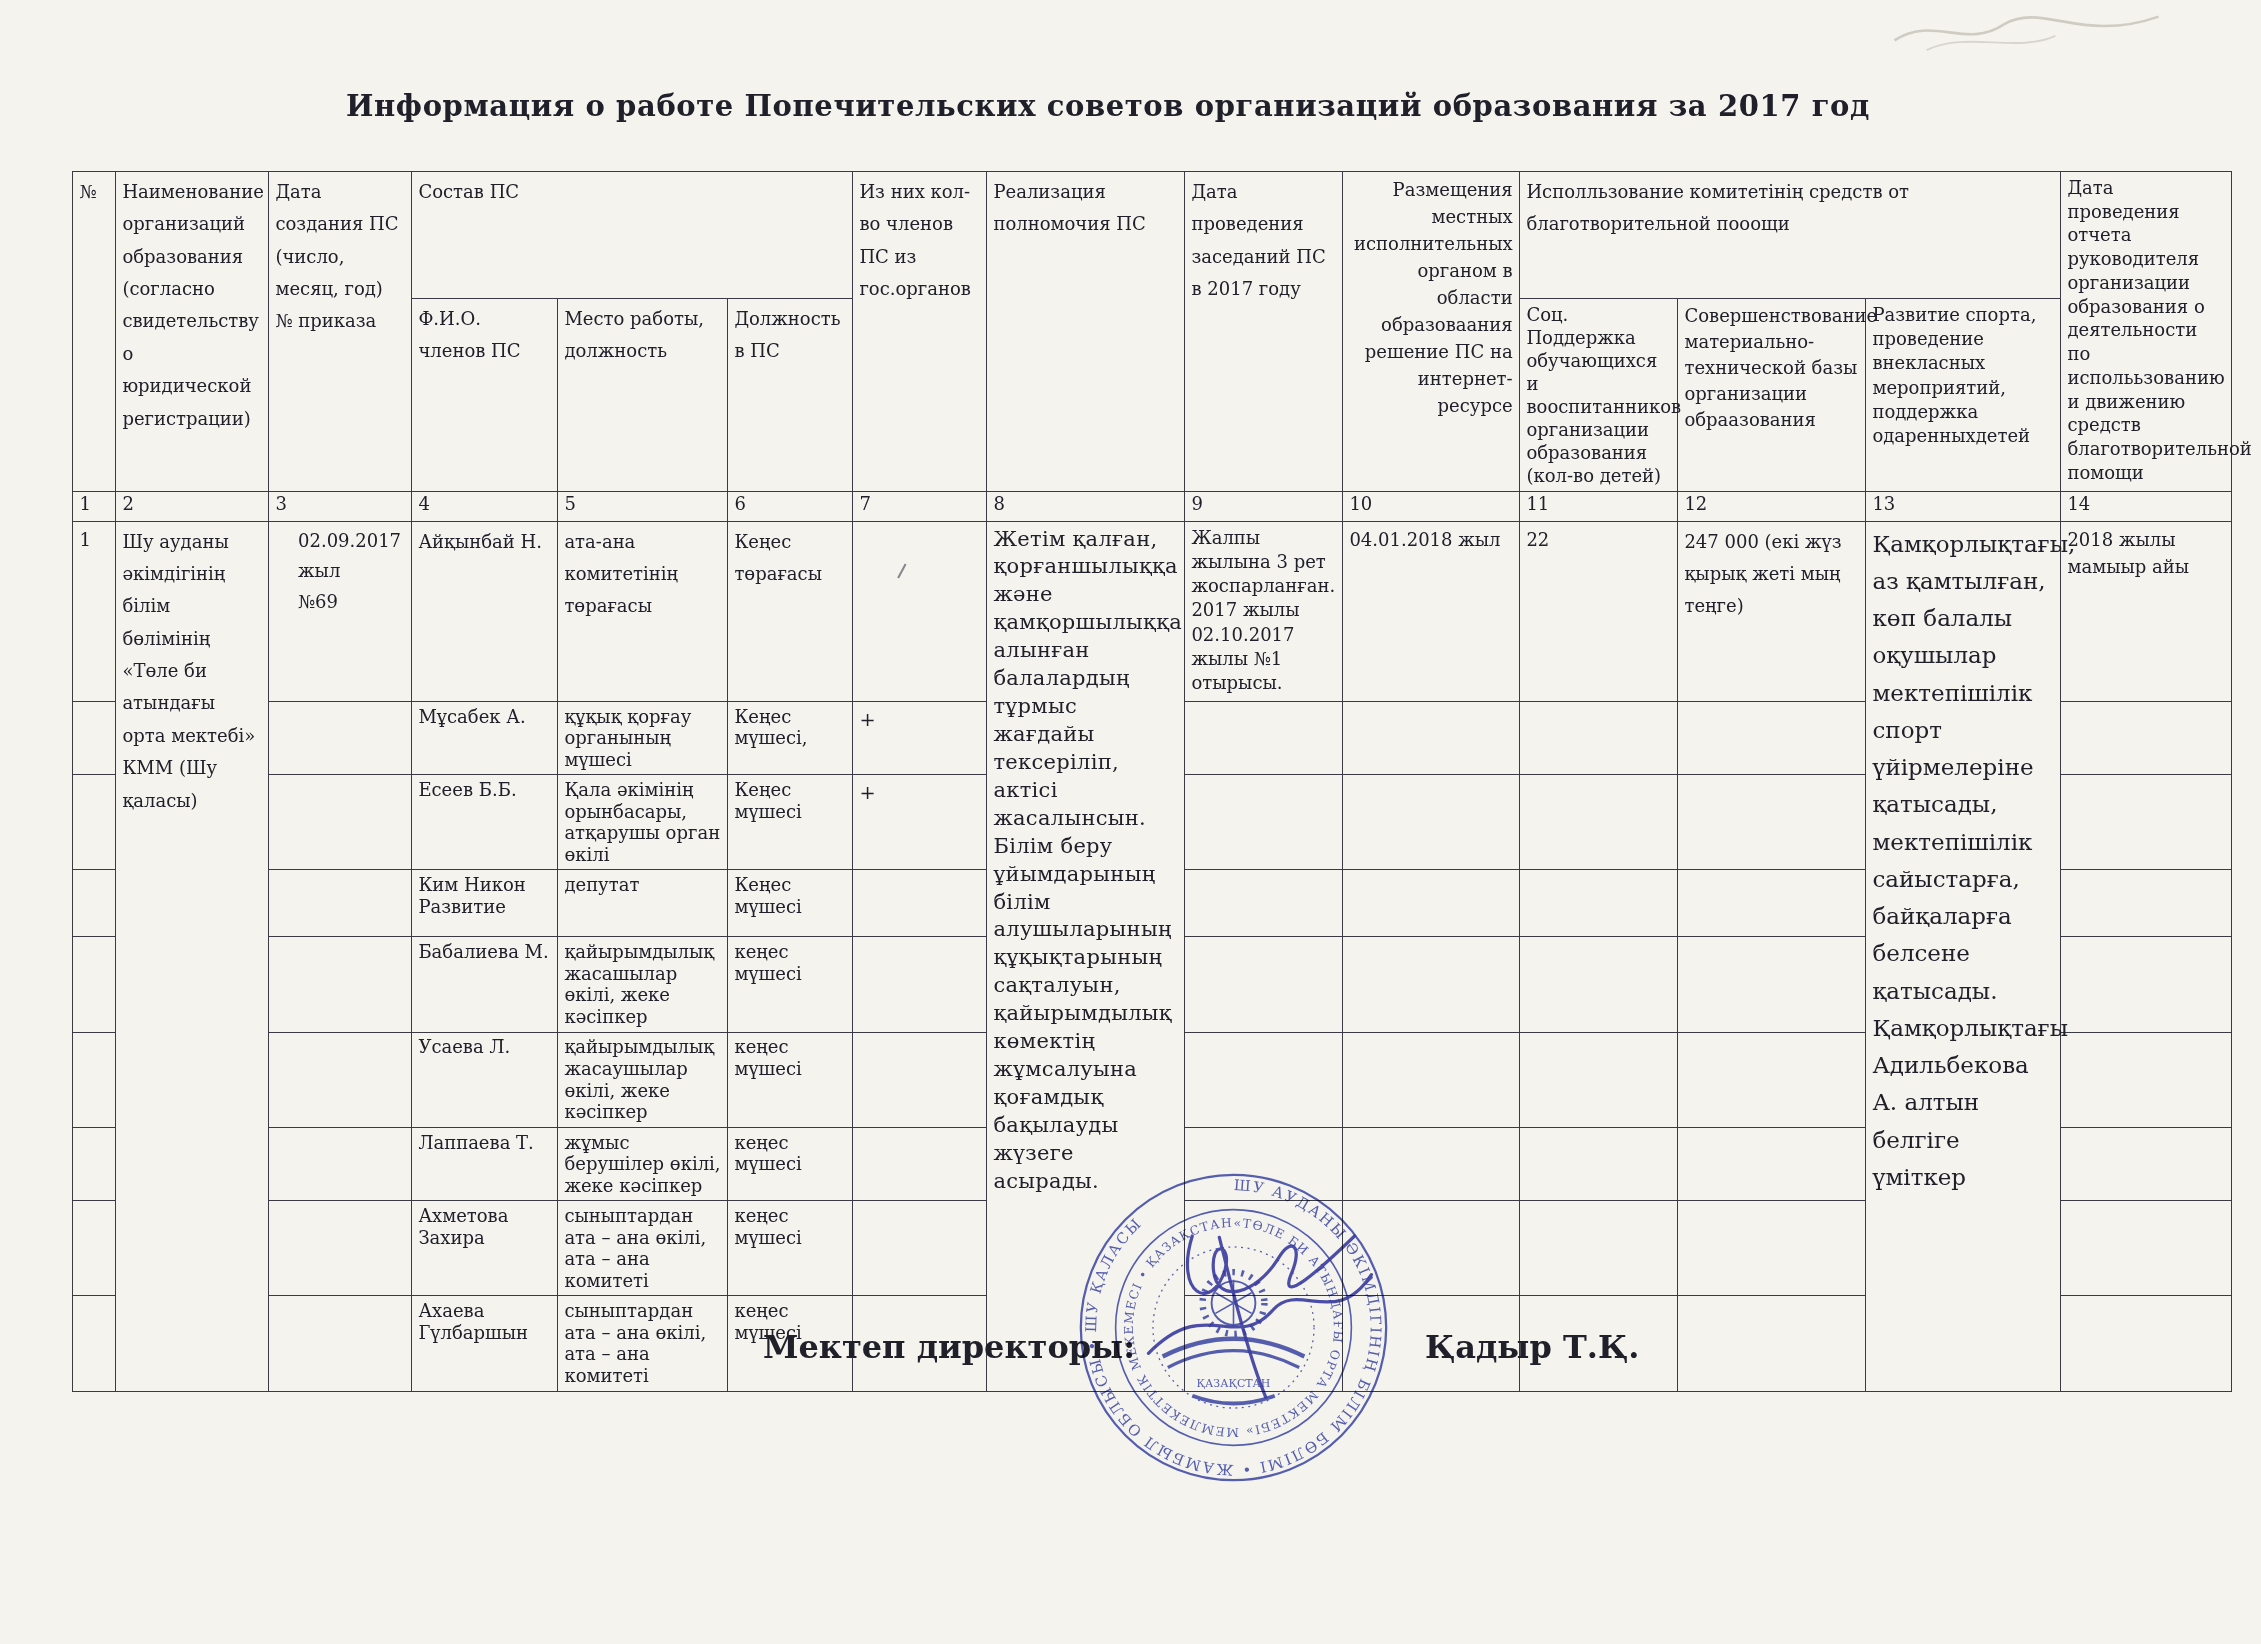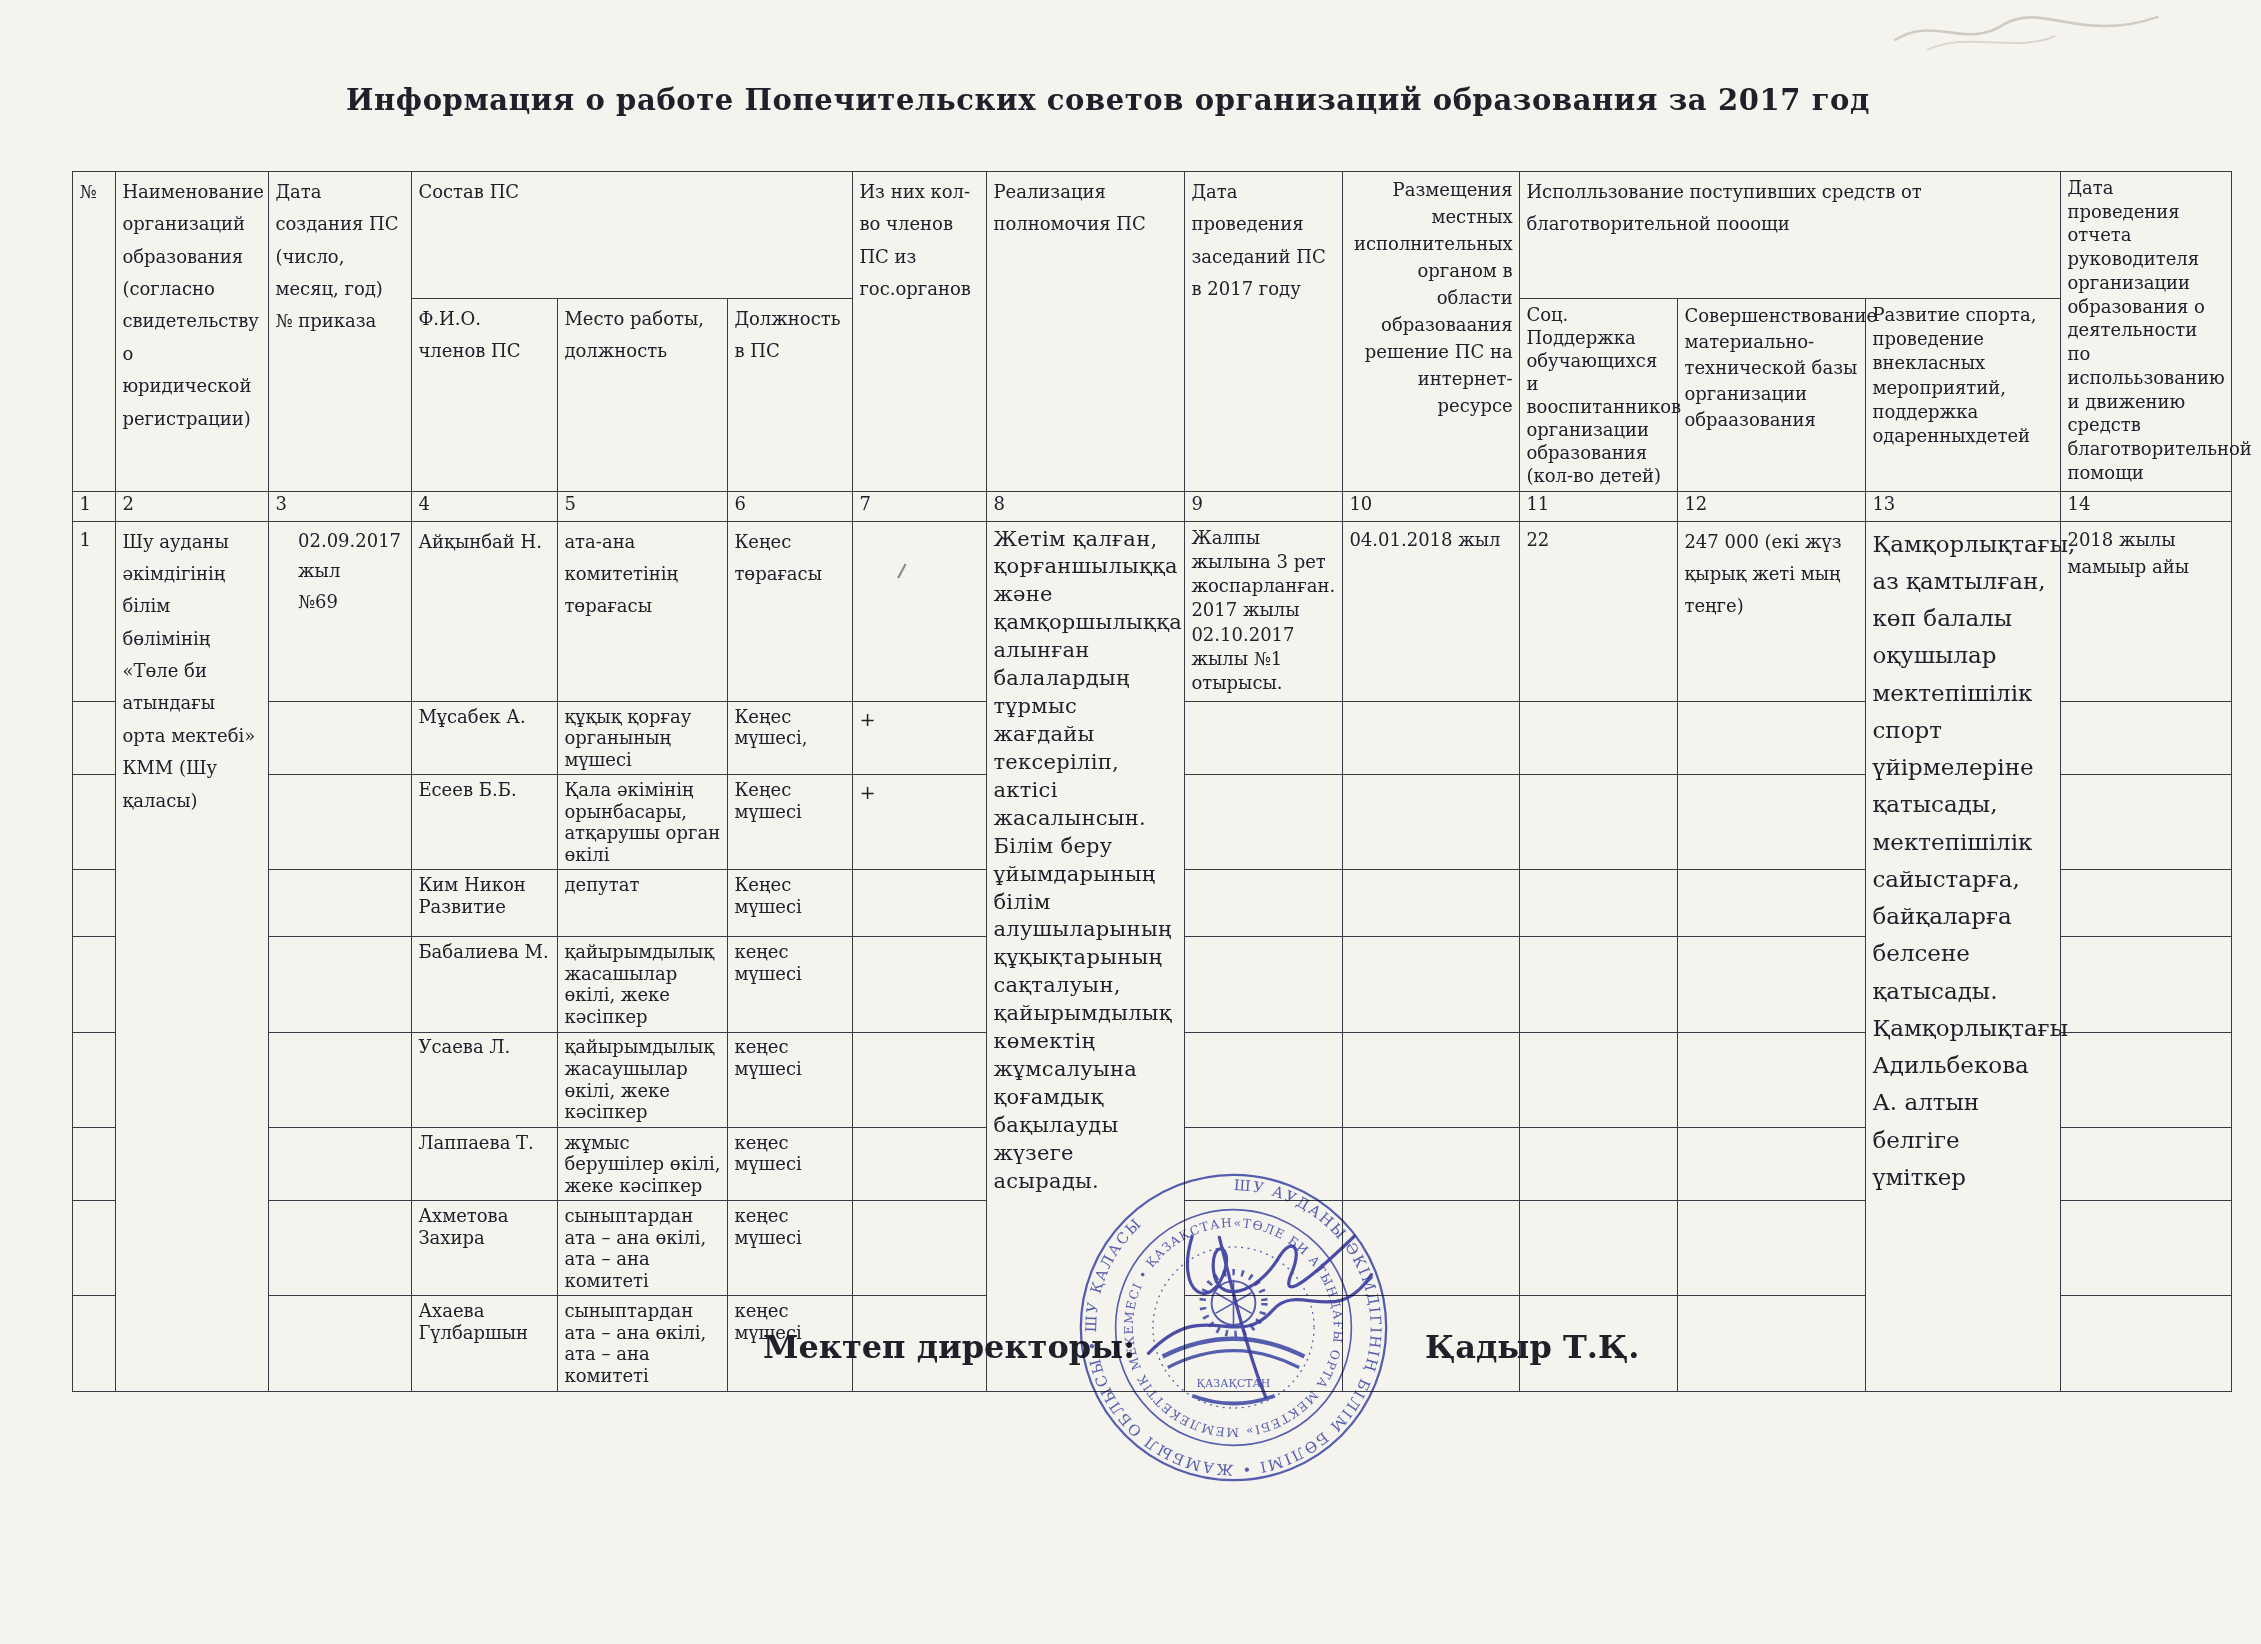--- a/index.html
+++ b/index.html
@@ -1,18 +1,18 @@
 <!DOCTYPE html>
 <html style="font-size:10.3px"><head>
 <meta charset="utf-8">
 <style>
   html,body{margin:0;padding:0;background:#dddbd4;}
   .page{position:relative;width:2261px;height:1644px;background:#f4f3ee;overflow:hidden;
         font-family:"DejaVu Serif","Liberation Serif",serif;color:#20202b;}
-  .title{position:absolute;top:83px;left:0;width:2216px;text-align:center;
+  .title{position:absolute;top:89px;left:0;width:2216px;text-align:center;
          font-size:29px;font-weight:bold;letter-spacing:0.6px;}
   table.report{position:absolute;left:72px;top:171px;width:2159px;
          border-collapse:collapse;table-layout:fixed;border:1.9px solid #2e2e38;}
   td,th{border:1.3px solid #3a3a45;vertical-align:top;text-align:left;
         padding:3.9px 6.4px;font-size:18px;font-weight:normal;line-height:1.5;}
   .loose{line-height:1.8;}
   .tight{line-height:1.2;}
   .th14{line-height:1.32;}
   .thmid{line-height:1.5;text-align:right;}
   .soch{line-height:1.28;}
@@ -61,21 +61,21 @@
     <tbody>
       <tr style="height:127px">
         <th rowspan="2" class="loose">№</th>
         <th rowspan="2" class="loose">Наименование организаций образования (согласно свидетельству о юридической регистрации)</th>
         <th rowspan="2" class="loose">Дата создания ПС (число, месяц, год) № приказа</th>
         <th colspan="3" class="loose">Состав ПС</th>
         <th rowspan="2" class="loose">Из них кол-во членов ПС из гос.органов</th>
         <th rowspan="2" class="loose">Реализация полномочия ПС</th>
         <th rowspan="2" class="loose">Дата проведения заседаний ПС в 2017 году</th>
         <th rowspan="2" class="thmid">Размещения местных исполнительных органом в области образоваания решение ПС на интернет-ресурсе</th>
-        <th colspan="3" class="loose">Исполльзование поступивших средств от благотворительной пооощи</th>
+        <th colspan="3" class="loose">Исполльзование комитетінің средств от благотворительной пооощи</th>
         <th rowspan="2" class="th14">Дата проведения отчета руководителя организации образования о деятельности по исполььзованию и движению средств благотворительной помощи</th>
       </tr>
       <tr style="height:152px">
         <th class="loose">Ф.И.О. членов ПС</th>
         <th class="loose">Место работы, должность</th>
         <th class="loose">Должность в ПС</th>
         <th class="soch">Соц. Поддержка обучающихся и вооспитанников организации образования (кол-во детей)</th>
         <th class="sovh">Совершенствование материально-технической базы организации обраазования</th>
         <th class="razvh">Развитие спорта, проведение внекласных мероприятий, поддержка одаренныхдетей</th>
       </tr>

